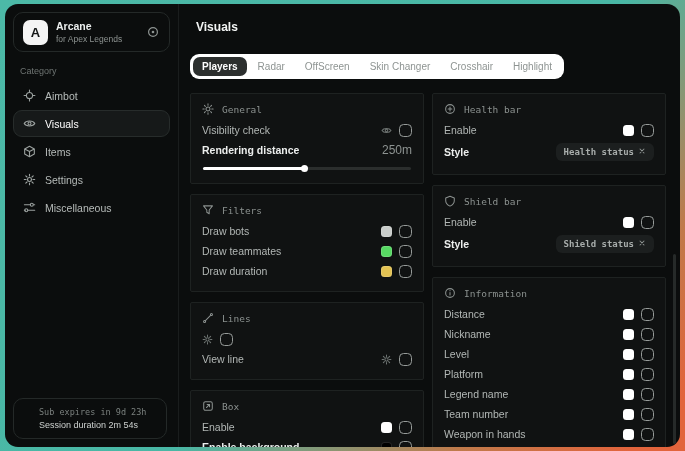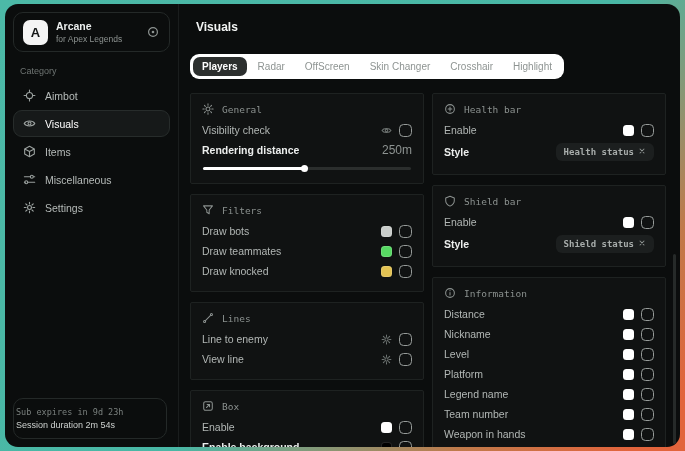--- a/index.html
+++ b/index.html
@@ -20,21 +20,21 @@
     font-weight:bold; font-size:13px; display:flex; align-items:center; justify-content:center; flex:0 0 auto;}
   .app-name{ font-size:10.5px; font-weight:700; color:#ecefee; }
   .app-sub{ font-size:8.5px; color:#8d9391; margin-top:2px; }
   .target-btn{ margin-left:auto; color:#8d9391; width:14px; height:14px; cursor:pointer; }
   .category{ font-size:9px; color:#6e7472; margin:14px 0 6px 7px; }
   .nav-item{ height:27px; display:flex; align-items:center; gap:9px; padding:0 9px; margin:1px 0;
     border-radius:9px; font-size:10.5px; color:#b6bbb9; border:1px solid transparent; cursor:pointer; }
   .nav-item.active{ background:#161919; border-color:#272c2b; color:#ffffff; }
   .nav-icon{ width:13px; height:13px; color:#9aa09e; flex:0 0 auto; }
   .footer-card{ position:absolute; left:8px; right:11px; bottom:8px;
-    border:1px solid #242928; border-radius:10px; padding:8px 2px; }
+    border:1px solid #242928; border-radius:10px; padding:8px 25px; }
   .footer-line1{ font-family:"DejaVu Sans Mono",monospace; font-size:8.5px; color:#7a807e; white-space:nowrap;}
   .footer-line2{ font-size:9px; color:#ced2d0; margin-top:3px; white-space:nowrap;}
 
   
   .main{ flex:1; padding:14px 10px 0 11px; position:relative; overflow:hidden; }
   .main-title{ font-size:12px; font-weight:700; color:#f2f4f3; margin:2px 0 0 6px; }
   .tabbar{ display:inline-flex; background:#ffffff; border-radius:9px; padding:3px; gap:2px; margin-top:20px; }
   .tab{ padding:4px 9px; border-radius:7px; font-size:10px; color:#8e9492; cursor:pointer; white-space:nowrap;}
   .tab.active{ background:#2c2f2e; color:#ffffff; font-weight:600; }
   .columns{ display:flex; gap:8px; margin-top:14px; align-items:flex-start; }
@@ -99,33 +99,33 @@
     <div class="nav-item">
       <svg class="nav-icon" viewBox="0 0 14 14" fill="none" stroke="currentColor" stroke-width="1.2" stroke-linejoin="round">
         <path d="M7 1.4 12.2 4.2v5.6L7 12.6 1.8 9.8V4.2Z"></path>
           <path d="M1.8 4.2 7 7l5.2-2.8M7 7v5.6"></path>
       </svg>
       <span>Items</span>
     </div>
 
     <div class="nav-item">
       <svg class="nav-icon" viewBox="0 0 14 14" fill="none" stroke="currentColor" stroke-width="1.2" stroke-linecap="round">
+        <circle cx="7" cy="7" r="2.1"></circle>
+          <path d="M7 1.4v1.9M7 10.7v1.9M1.4 7h1.9M10.7 7h1.9M3 3l1.3 1.3M9.7 9.7 11 11M11 3 9.7 4.3M4.3 9.7 3 11"></path>
+      </svg>
+      <span>Settings</span>
+    </div>
+
+    <div class="nav-item">
+      <svg class="nav-icon" viewBox="0 0 14 14" fill="none" stroke="currentColor" stroke-width="1.2" stroke-linecap="round">
         <path d="M1.5 4h6M11.6 4h1M1.5 10h1M5.6 10h7"></path>
           <circle cx="9.5" cy="4" r="1.6"></circle>
           <circle cx="3.5" cy="10" r="1.6"></circle>
       </svg>
       <span>Miscellaneous</span>
-    </div>
-
-    <div class="nav-item">
-      <svg class="nav-icon" viewBox="0 0 14 14" fill="none" stroke="currentColor" stroke-width="1.2" stroke-linecap="round">
-        <circle cx="7" cy="7" r="2.1"></circle>
-          <path d="M7 1.4v1.9M7 10.7v1.9M1.4 7h1.9M10.7 7h1.9M3 3l1.3 1.3M9.7 9.7 11 11M11 3 9.7 4.3M4.3 9.7 3 11"></path>
-      </svg>
-      <span>Settings</span>
     </div>
 
     <div class="footer-card">
       <div class="footer-line1">Sub expires in 9d 23h</div>
       <div class="footer-line2">Session duration 2m 54s</div>
     </div>
   </div>
 
   <div class="main">
     <div class="main-title">Visuals</div>
@@ -187,39 +187,38 @@
             </span>
           </div>
           <div class="row">
             <span class="label">Draw teammates</span>
             <span class="controls">
               <span class="swatch" style="background-color: rgb(87, 217, 99);"></span>
               <span class="checkbox"></span>
             </span>
           </div>
           <div class="row">
-            <span class="label">Draw knocked</span>
+            <span class="label">Draw duration</span>
             <span class="controls">
               <span class="swatch" style="background-color: rgb(227, 195, 83);"></span>
               <span class="checkbox"></span>
             </span>
           </div>
         </div>
 
         <div class="card">
           <div class="card-head">
             <svg viewBox="0 0 14 14" fill="none" stroke="currentColor" stroke-width="1.2" stroke-linecap="round">
               <path d="M4 10 10 4"></path>
                 <circle cx="3" cy="11" r="1.2"></circle>
                 <circle cx="11" cy="3" r="1.2"></circle>
             </svg>
             <span>Lines</span>
           </div>
           <div class="row">
-            <span class="label">Line to enemy</span>
             <span class="controls">
               <svg class="mini-icon" viewBox="0 0 14 14" fill="none" stroke="currentColor" stroke-width="1.3" stroke-linecap="round">
                 <circle cx="7" cy="7" r="2.1"></circle>
                   <path d="M7 1.4v1.9M7 10.7v1.9M1.4 7h1.9M10.7 7h1.9M3 3l1.3 1.3M9.7 9.7 11 11M11 3 9.7 4.3M4.3 9.7 3 11"></path>
               </svg>
               <span class="checkbox"></span>
             </span>
           </div>
           <div class="row">
             <span class="label">View line</span>

